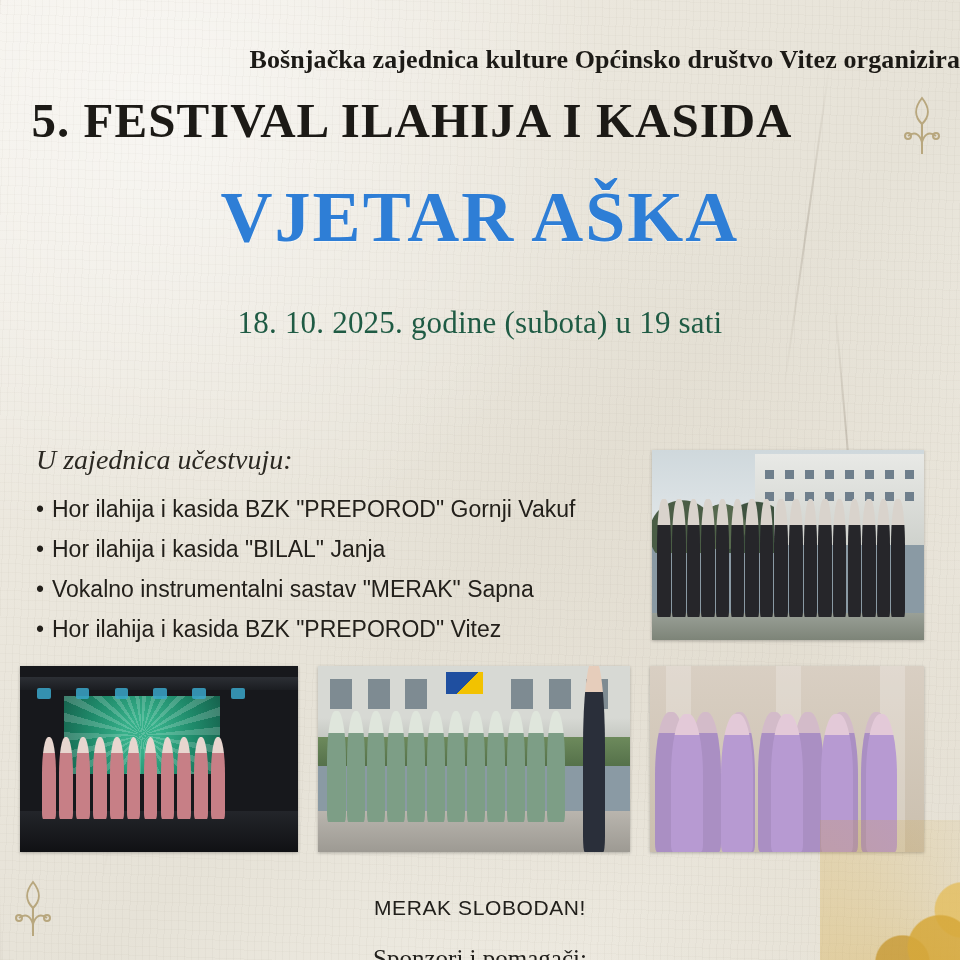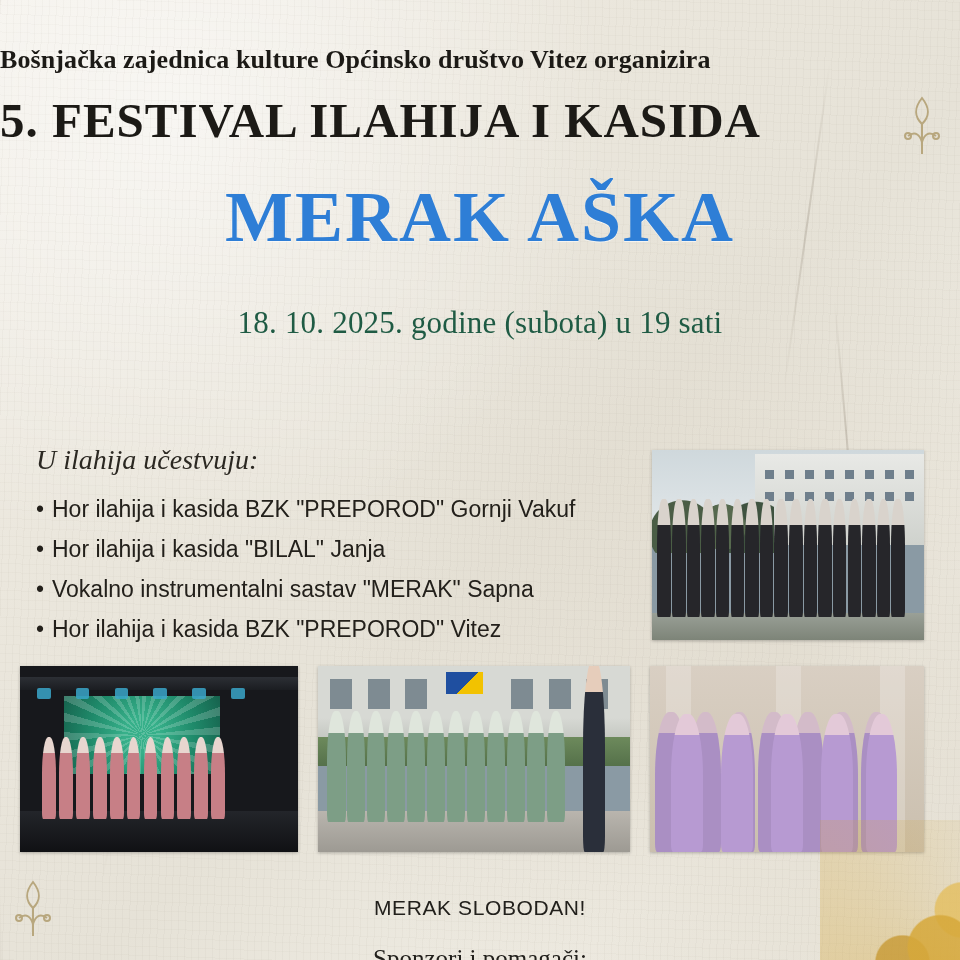--- a/index.html
+++ b/index.html
@@ -53,31 +53,32 @@
     text-align: center;
     font-size: 15px;
     color: #2f2c26;
     letter-spacing: .2px;
   }
   .organizer {
     position: absolute;
     top: 45px;
     left: 0;
     width: 960px;
-    text-align: left;
+    text-align: right;
     font-size: 26px;
     font-weight: bold;
     color: #1c1a16;
     letter-spacing: .1px;
   }
   .festival-title {
     position: absolute;
     top: 92px;
     left: 0;
     width: 824px;
+    text-align: center;
     font-size: 49px;
     font-weight: bold;
     color: #1c1a16;
     letter-spacing: 1px;
   }
   .festival-name {
     position: absolute;
     top: 176px;
     left: 0;
     width: 960px;
@@ -259,24 +260,24 @@
 
 <div class="poster">
 
   <div class="grain"></div>
   <div class="crack c1"></div>
   <div class="crack c2"></div>
   <div class="crack c3"></div>
 
   <div class="organizer">Bošnjačka zajednica kulture Općinsko društvo Vitez organizira</div>
   <div class="festival-title">5. FESTIVAL ILAHIJA I KASIDA</div>
-  <div class="festival-name">MERAK AŠKA</div>
+  <div class="festival-name">VJETAR AŠKA</div>
   <div class="date-line">18. 10. 2025. godine (subota) u 19 sati</div>
 
-  <div class="program-heading">U ilahija učestvuju:</div>
+  <div class="program-heading">U zajednica učestvuju:</div>
 
   <ul class="program-list">
     <li>
       <span class="bullet">•</span><span>Hor ilahija i kasida BZK "PREPOROD" Gornji Vakuf</span>
     </li>
     <li>
       <span class="bullet">•</span><span>Hor ilahija i kasida "BILAL" Janja</span>
     </li>
     <li>
       <span class="bullet">•</span><span>Vokalno instrumentalni sastav "MERAK" Sapna</span>

